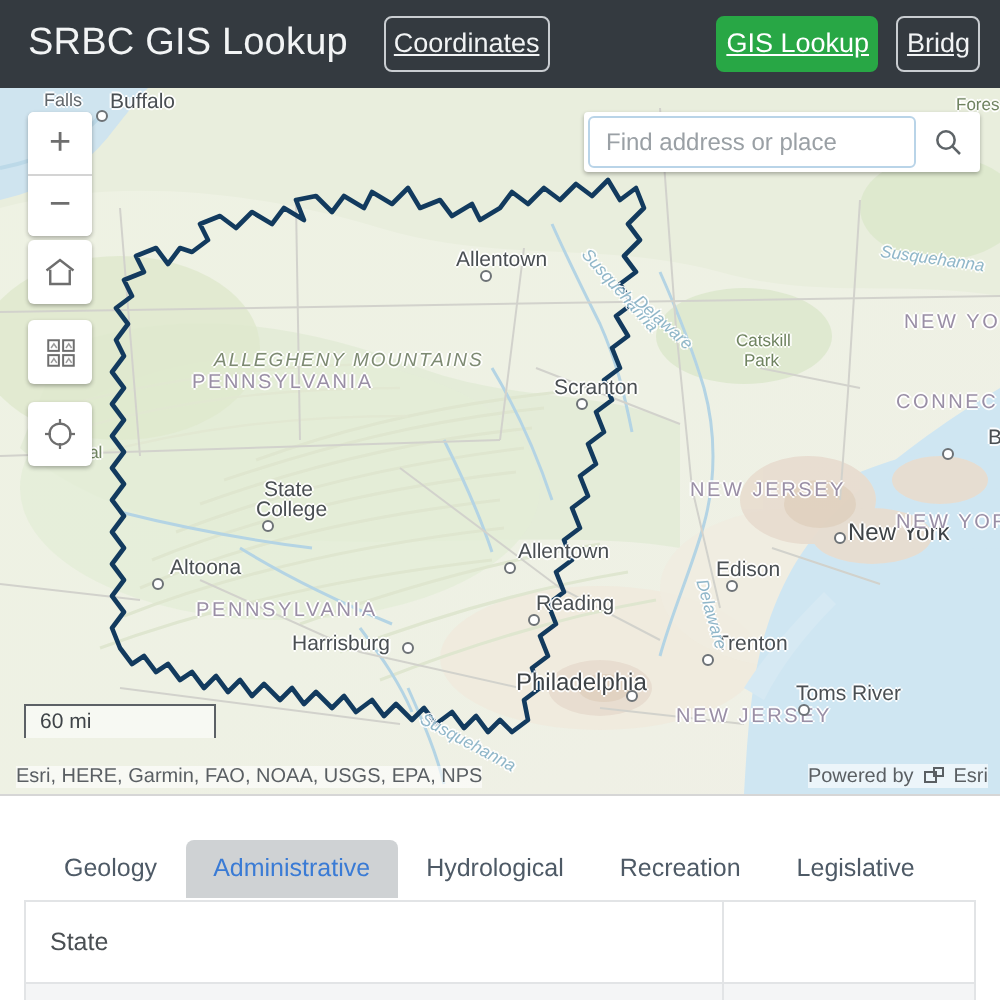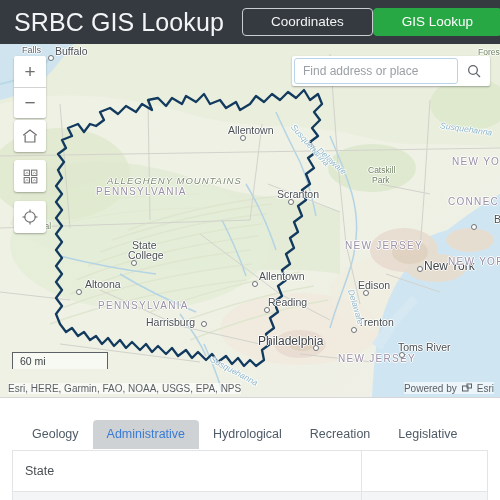--- a/index.html
+++ b/index.html
@@ -21,32 +21,33 @@
     left: 0; top: 0;
     width: 500px; height: 44px;
     background: #343a40;
     display: flex;
     align-items: center;
     box-sizing: border-box;
     padding: 0 10px 0 14px;
   }
   .app-title {
     color: #f2f4f5;
-    font-size: 25px;
+    font-size: 19px;
     letter-spacing: .1px;
     white-space: nowrap;
   }
   .hdr-btn {
     font-family: "Liberation Sans", sans-serif;
     font-size: 13.5px;
     border-radius: 4px;
-    padding: 6px 28px;
+    padding: 6px 4px;
     cursor: pointer;
     white-space: nowrap;
     line-height: 1.1;
+    text-decoration: underline;
   }
   .btn-outline-light {
     background: transparent;
     color: #f1f3f4;
     border: 1px solid #c9cdd1;
   }
   .btn-green {
     background: #28a745;
     color: #ffffff;
     border: 1px solid #28a745;

